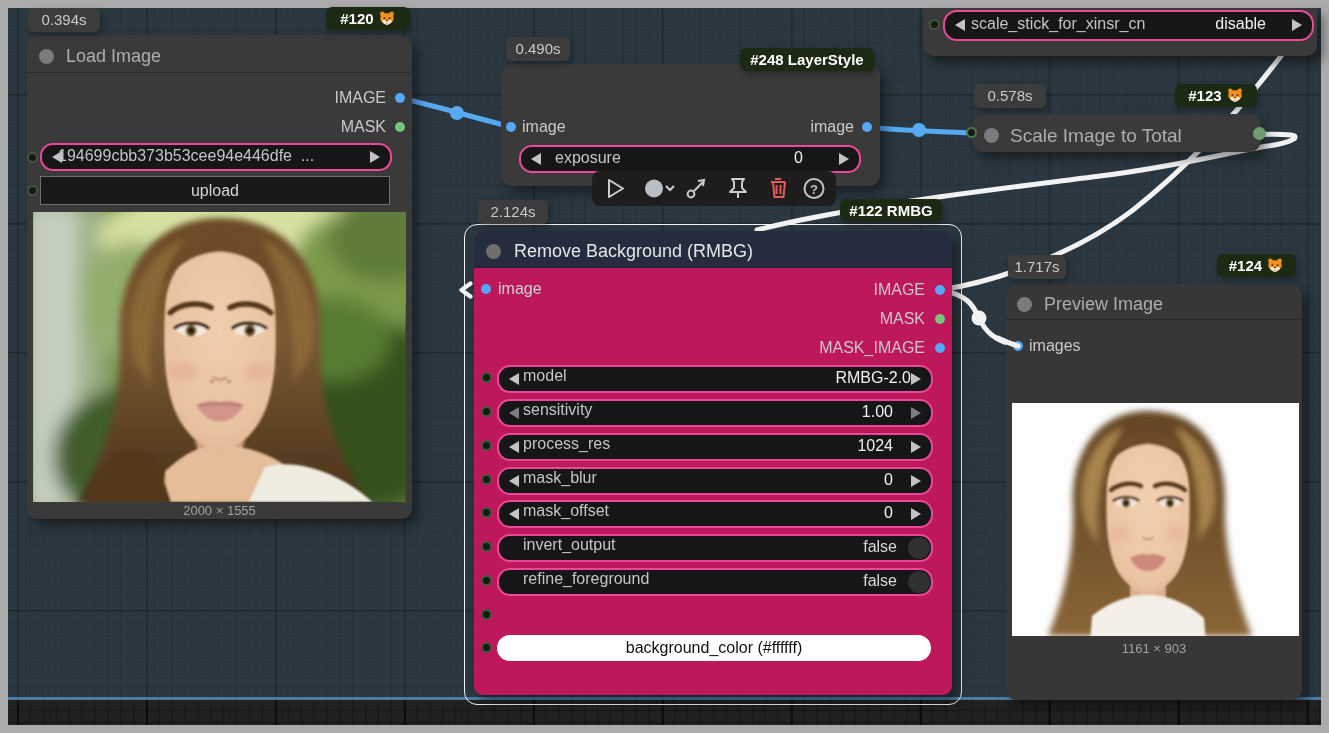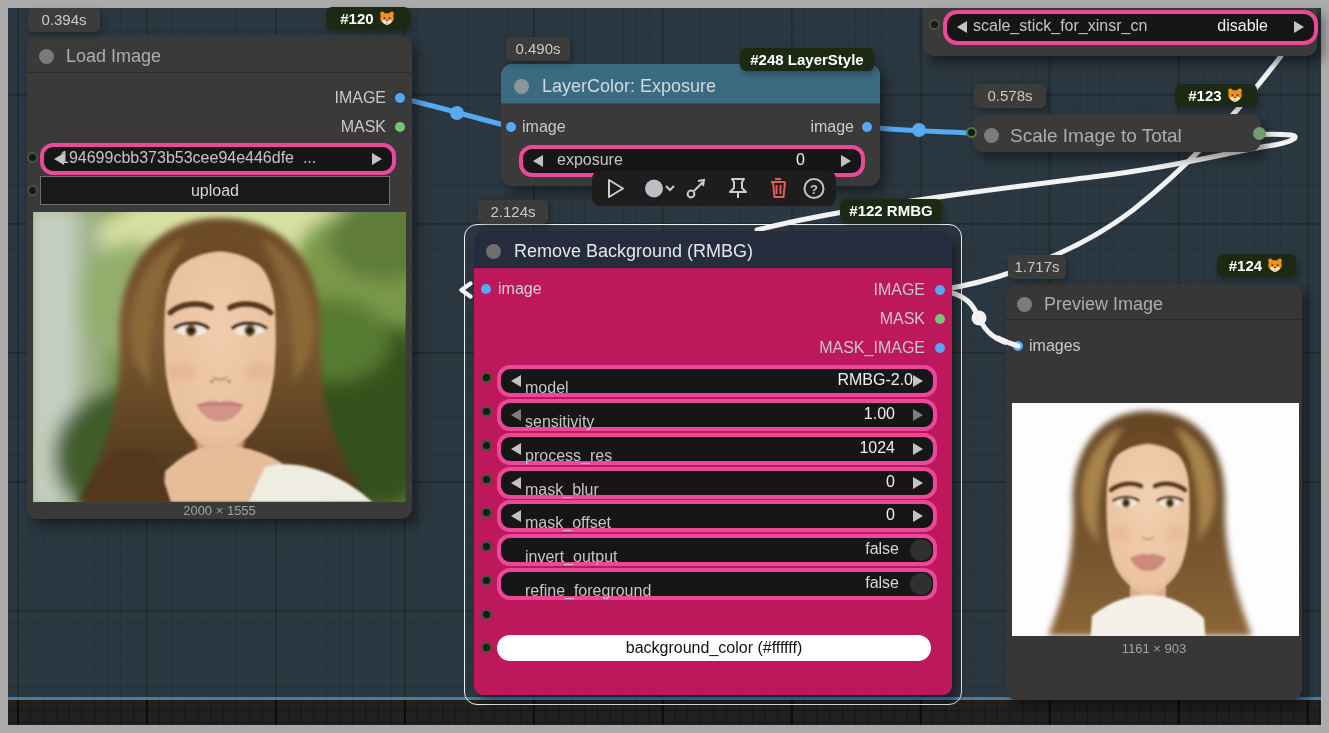--- a/index.html
+++ b/index.html
@@ -16,22 +16,22 @@
 background-size:129px 25px,12.9px 25px,25px 12px;background-position:9px 0,9px 0,0 10px;}
 #wires{position:absolute;left:0;top:0;width:1329px;height:733px;}
 .node{position:absolute;background:#3a3a3a;border-radius:11px;box-shadow:6px 7px 11px rgba(0,0,0,.4);}
 .ntitle{display:flex;align-items:center;color:#adadad;font-size:18px;white-space:nowrap;border-bottom:1px solid rgba(0,0,0,.22);box-sizing:border-box;padding-top:5px;}
 .tdot{width:15px;height:15px;border-radius:50%;background:#7b7b7b;flex:0 0 auto;}
 .dot{position:absolute;border-radius:50%;width:10px;height:10px;}
 .blue{background:#55a8f8;}
 .green{background:#77c577;}
 .ring{position:absolute;width:7px;height:7px;border-radius:50%;border:2px solid #43563a;background:#141a15;}
 .slot{position:absolute;color:#c9c9c9;font-size:16px;white-space:nowrap;}
-.pill{position:absolute;height:24px;background:#161616;border:4px solid #ec4899;border-radius:13px;color:#c5c5c5;font-size:16px;}
-.pl{position:absolute;left:24px;top:10px;}
+.pill{position:absolute;height:24px;background:#161616;border:2px solid #ec4899;border-radius:13px;color:#c5c5c5;font-size:16px;}
+.pl{position:absolute;left:24px;top:0;}
 .pv{position:absolute;right:30px;top:2px;color:#efefef;}
 .la{position:absolute;left:10px;top:6px;width:0;height:0;border-top:6px solid transparent;border-bottom:6px solid transparent;border-right:10px solid #c3c3c3;}
 .ra{position:absolute;right:10px;top:6px;width:0;height:0;border-top:6px solid transparent;border-bottom:6px solid transparent;border-left:10px solid #c3c3c3;}
 .tbadge{position:absolute;height:24px;line-height:24px;background:#3c3c3a;color:#c9c9c9;font-size:15px;border-radius:5px;text-align:center;box-shadow:2px 3px 6px rgba(0,0,0,.3);}
 .ibadge{position:absolute;height:23px;line-height:23px;background:#1d2a13;color:#fff;font-size:15px;font-weight:bold;border-radius:6px;text-align:center;box-shadow:2px 3px 6px rgba(0,0,0,.3);}
 .cap{position:absolute;color:#a2a2a2;font-size:13px;text-align:center;white-space:nowrap;}
 </style></head>
 <body>
 <div id="stage">
 <div id="canvas"></div>
@@ -129,21 +129,20 @@
    <ellipse cx="149" cy="160" rx="15" ry="9" fill="#dfa284" opacity=".4" filter="url(#b3)"></ellipse>
    <ellipse cx="226" cy="160" rx="15" ry="9" fill="#dfa284" opacity=".4" filter="url(#b3)"></ellipse>
    <path d="M163,194 C173,189 182,188 187,191 C192,188 201,189 211,194 C204,206 196,210 187,210 C178,210 170,206 163,194 Z" fill="#d2948a"></path>
    <path d="M165,194 C179,192 195,192 209,194" fill="none" stroke="#a2625a" stroke-width="1.5" opacity=".8"></path>
   </g>
  </svg>
  <div class="cap" style="left:0;top:468px;width:100%;">2000 × 1555</div>
 </div>
 
 <div class="node" style="left:501px;top:64px;width:379px;height:122px;">
- <div class="ntitle" style="height:40px;background:#3b6b80;border-radius:11px 11px 0 0;color:#d2dade;"><span class="tdot" style="margin:0 13px 0 13px;background:#8d9599;"></span>LayerColor: Exposure</div>
  <div class="dot blue" style="left:5px;top:58px;"></div>
  <div class="slot" style="left:21px;top:54px;">image</div>
  <div class="slot" style="right:26px;top:54px;">image</div>
  <div class="dot blue" style="left:361px;top:58px;"></div>
  <div class="pill" style="left:18px;top:81px;width:338px;">
   <span class="la"></span>
         <span style="position:absolute;left:34px;top:2px;">exposure</span>
         <span style="position:absolute;right:56px;top:2px;color:#efefef;">0</span>
         <span class="ra"></span>
  </div>

